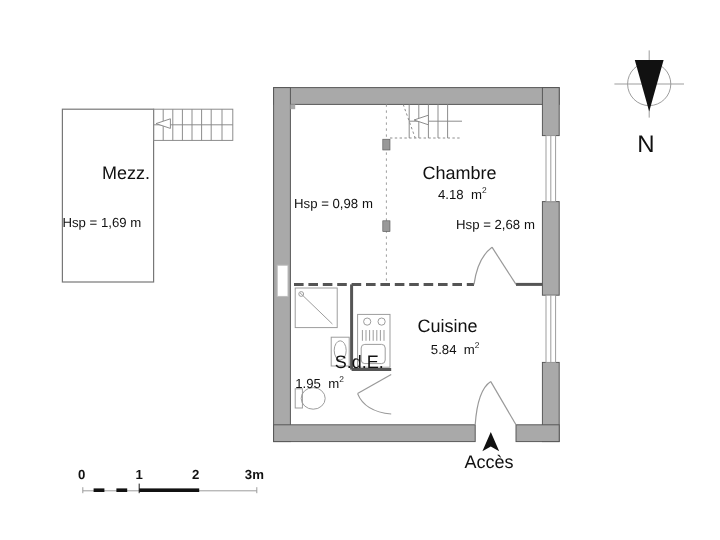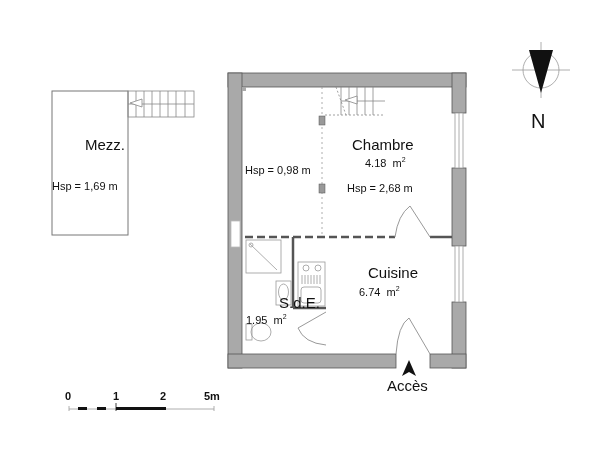--- a/index.html
+++ b/index.html
@@ -157,29 +157,29 @@
     <rect x="116" y="407" width="50" height="3" fill="#111"></rect>
     <line x1="116" y1="403" x2="116" y2="411" stroke="#111" stroke-width="0.8"></line>
   </g>
 </svg>
 
 <div class="lbl room-name" style="left:85px; top:136px;">Mezz.</div>
 <div class="lbl hsp" style="left:52px; top:180px;">Hsp = 1,69 m</div>
 
 <div class="lbl room-name" style="left:352px; top:136px;">Chambre</div>
 <div class="lbl area" style="left:365px; top:156px;"><span>4.18</span>&nbsp;&nbsp;<span>m</span><sup>2</sup></div>
-<div class="lbl hsp" style="left:333px; top:182px;padding-left:14px;">Hsp = 2,68 m</div>
+<div class="lbl hsp" style="left:366px; top:182px;padding-left:14px;">Hsp = 2,68 m</div>
 <div class="lbl hsp" style="left:245px; top:164px;">Hsp = 0,98 m</div>
 
-<div class="lbl room-name" style="left:368px; top:264px;">Cuisine</div>
-<div class="lbl area" style="left:359px; top:285px;"><span>6.74</span>&nbsp;&nbsp;<span>m</span><sup>2</sup></div>
+<div class="lbl room-name" style="left:348px; top:264px;">Cuisine</div>
+<div class="lbl area" style="left:359px; top:285px;"><span>5.84</span>&nbsp;&nbsp;<span>m</span><sup>2</sup></div>
 
 <div class="lbl room-name" style="left:247px; top:294px;margin-left:32px;">S.d.E.</div>
 <div class="lbl area" style="left:246px; top:313px;"><span>1.95</span>&nbsp;&nbsp;<span>m</span><sup>2</sup></div>
 
 <div class="lbl room-name" style="left:387px; top:377px;text-align:right;">Accès</div>
 
 <div class="lbl north" style="left:531px; top:110px;">N</div>
 
 <div class="scale-num" style="left:65px; top:390px;">0</div>
 <div class="scale-num" style="left:113px; top:390px;">1</div>
 <div class="scale-num" style="left:160px; top:390px;">2</div>
-<div class="scale-num" style="left:204px; top:390px;">5m</div>
+<div class="scale-num" style="left:204px; top:390px;">3m</div>
 
 </body></html>

